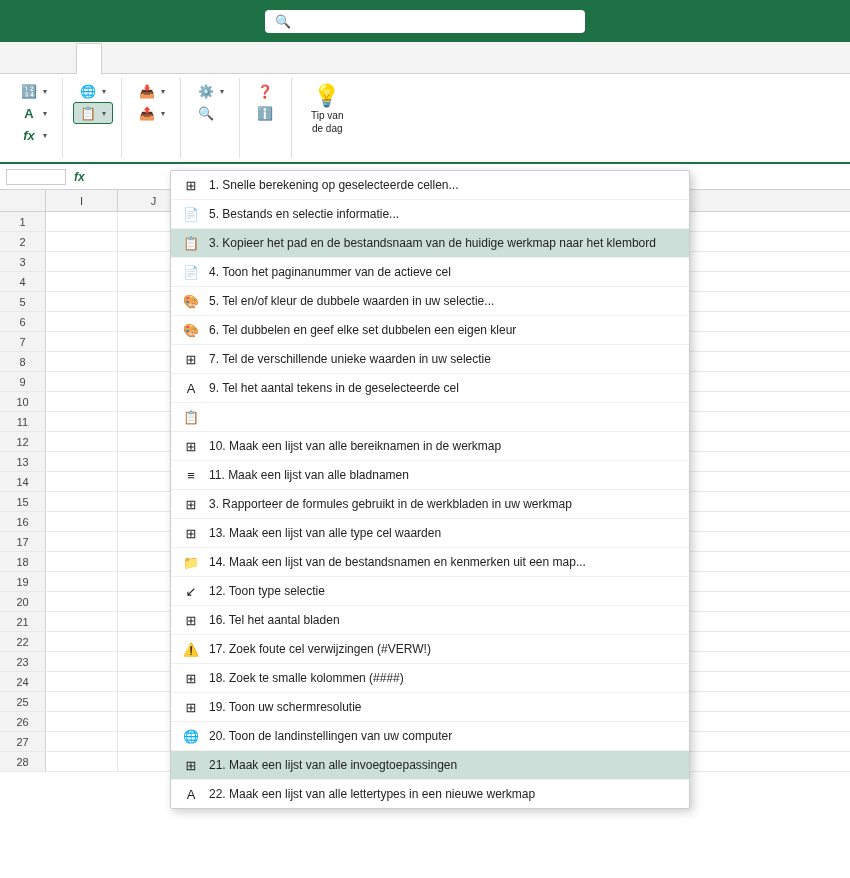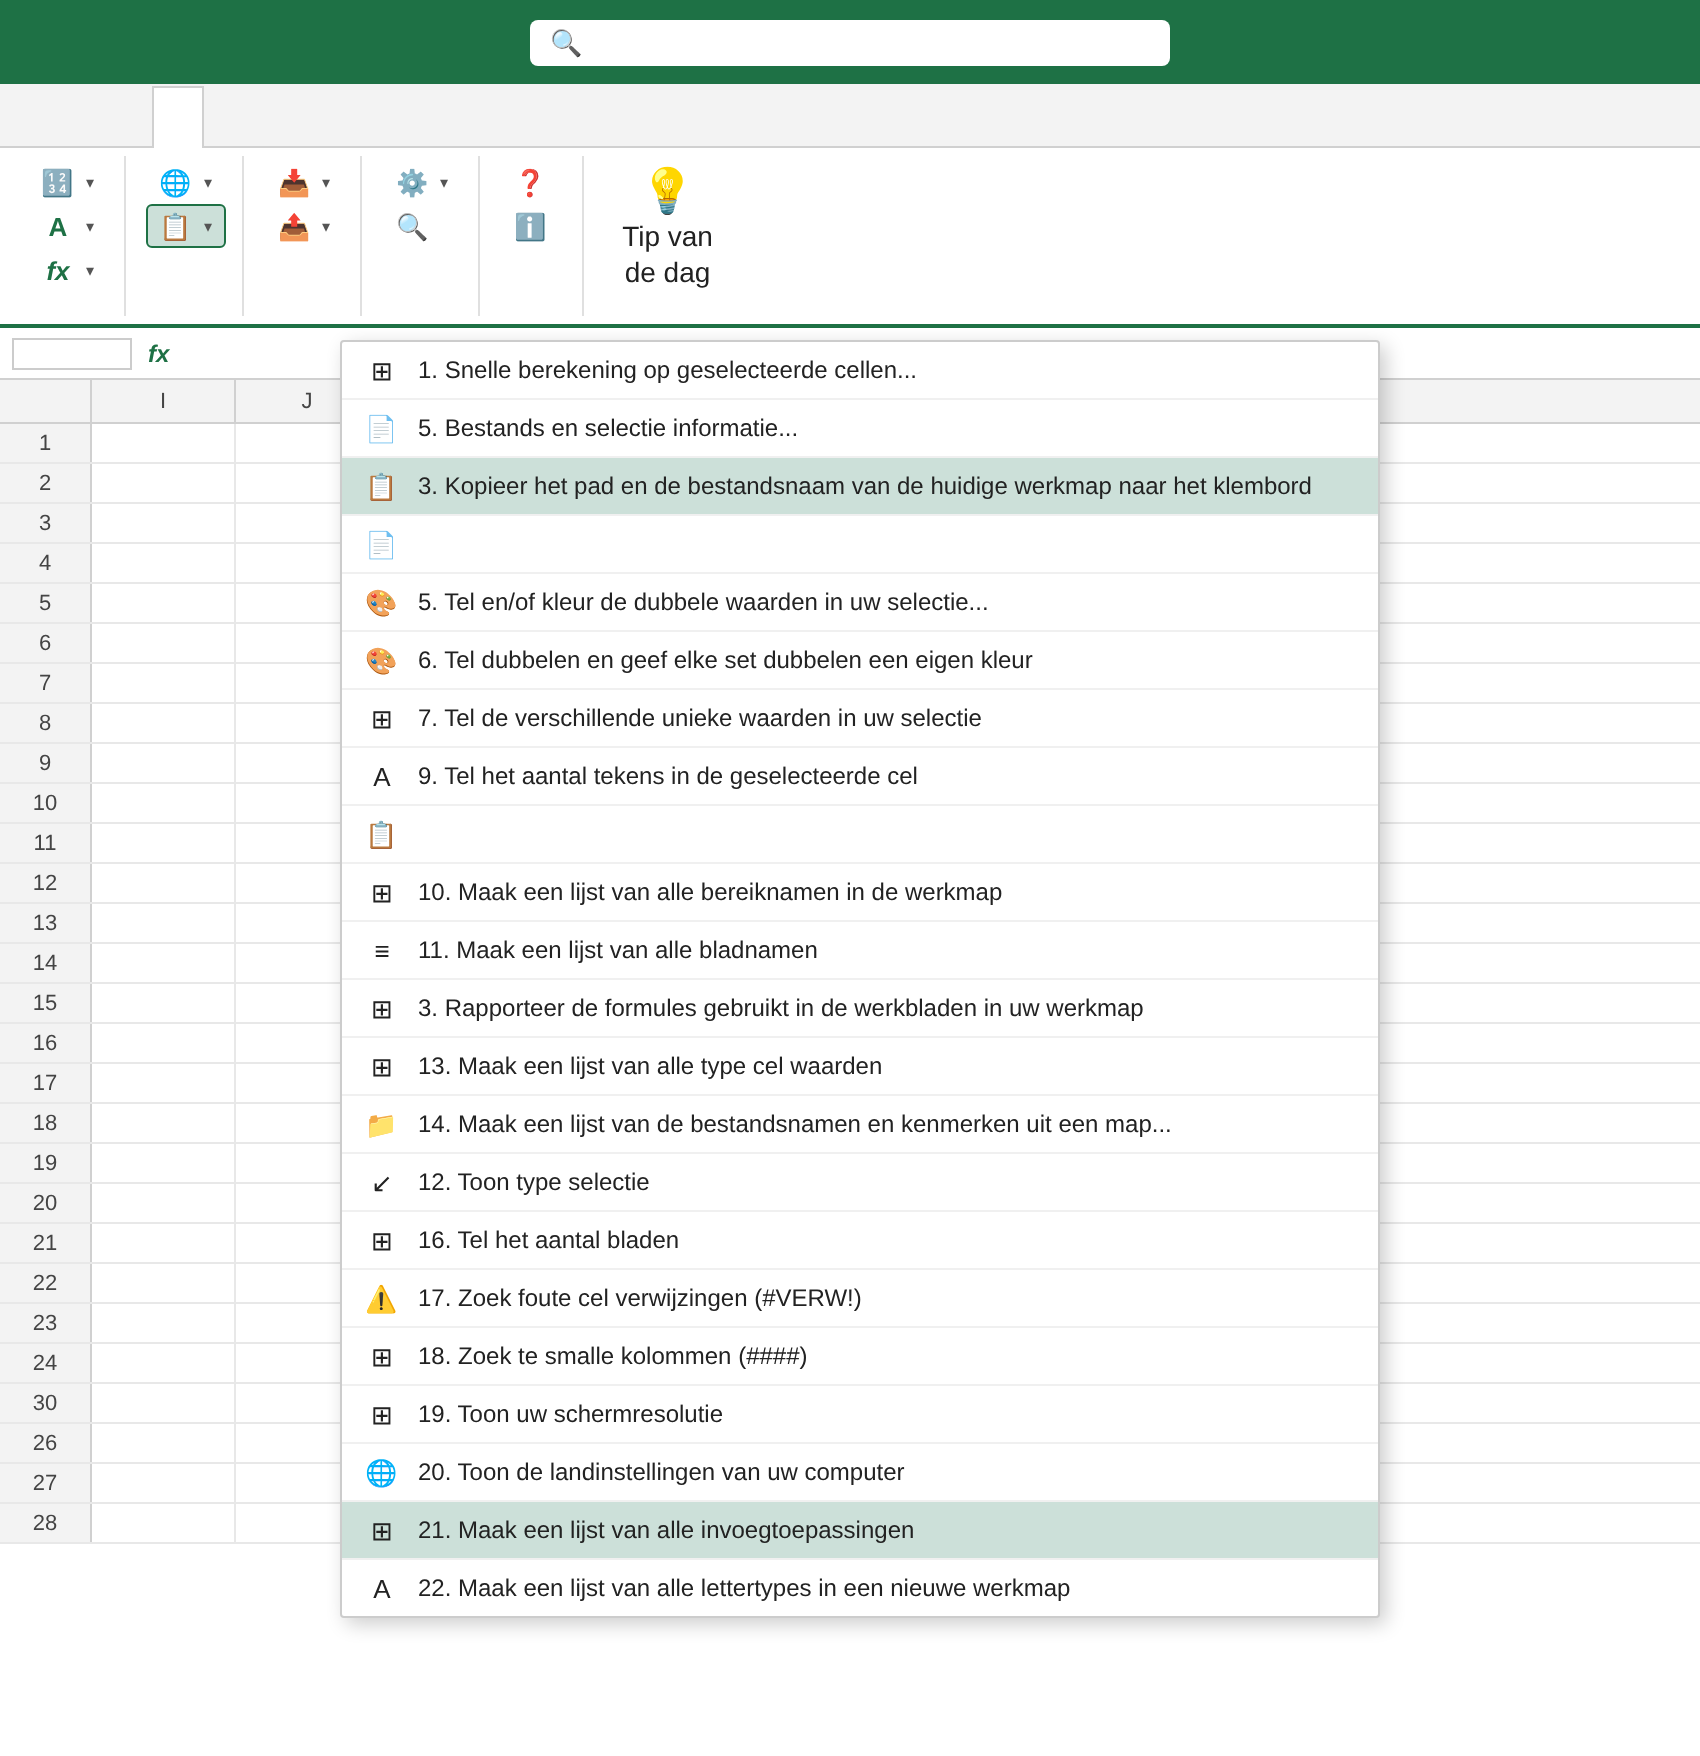--- a/index.html
+++ b/index.html
@@ -378,21 +378,21 @@
         <span class="ribbon-icon">ℹ️</span>
         <span></span>
       </button>
     </div>
     <div class="ribbon-group-label"></div>
   </div>
 
   <div class="ribbon-group" style="align-items:center;">
     <button class="ribbon-large-btn">
       <span class="icon-large">💡</span>
-      <span style="font-size:14px;line-height:1.3;">Tip van<br>de dag</span>
+      <span style="font-size:10px;line-height:1.3;">Tip van<br>de dag</span>
     </button>
     <div class="ribbon-group-label"></div>
   </div>
 </div>
 
 <div class="formula-area">
   <input class="cell-ref" value="" style="">
   <span class="fx">fx</span>
 </div>
 
@@ -642,21 +642,21 @@
         <div class="row-header">24</div>
         <div class="grid-cell"></div>
         <div class="grid-cell"></div>
         <div class="grid-cell"></div>
         <div class="grid-cell" style="width: 100px;"></div>
         <div class="grid-cell" style="width: 180px;"></div>
         <div class="grid-cell"></div>
         <div class="grid-cell"></div>
       </div>
       <div class="grid-row">
-        <div class="row-header">30</div>
+        <div class="row-header">25</div>
         <div class="grid-cell"></div>
         <div class="grid-cell"></div>
         <div class="grid-cell"></div>
         <div class="grid-cell" style="width: 100px;"></div>
         <div class="grid-cell" style="width: 180px;"></div>
         <div class="grid-cell"></div>
         <div class="grid-cell"></div>
       </div>
       <div class="grid-row">
         <div class="row-header">26</div>
@@ -699,20 +699,21 @@
     <div class="dropdown-item">
       <span class="item-icon">📄</span>
       <span class="item-text">5. Bestands en selectie informatie...</span>
     </div>
     <div class="dropdown-item highlighted">
       <span class="item-icon">📋</span>
       <span class="item-text">3. Kopieer het pad en de bestandsnaam van de huidige werkmap naar het klembord</span>
     </div>
     <div class="dropdown-item">
       <span class="item-icon">📄</span>
+      <span class="item-text">4. Toon het paginanummer van de actieve cel</span>
     </div>
     <div class="dropdown-item">
       <span class="item-icon">🎨</span>
       <span class="item-text">5. Tel en/of kleur de dubbele waarden in uw selectie...</span>
     </div>
     <div class="dropdown-item">
       <span class="item-icon">🎨</span>
       <span class="item-text">6. Tel dubbelen en geef elke set dubbelen een eigen kleur</span>
     </div>
     <div class="dropdown-item">

